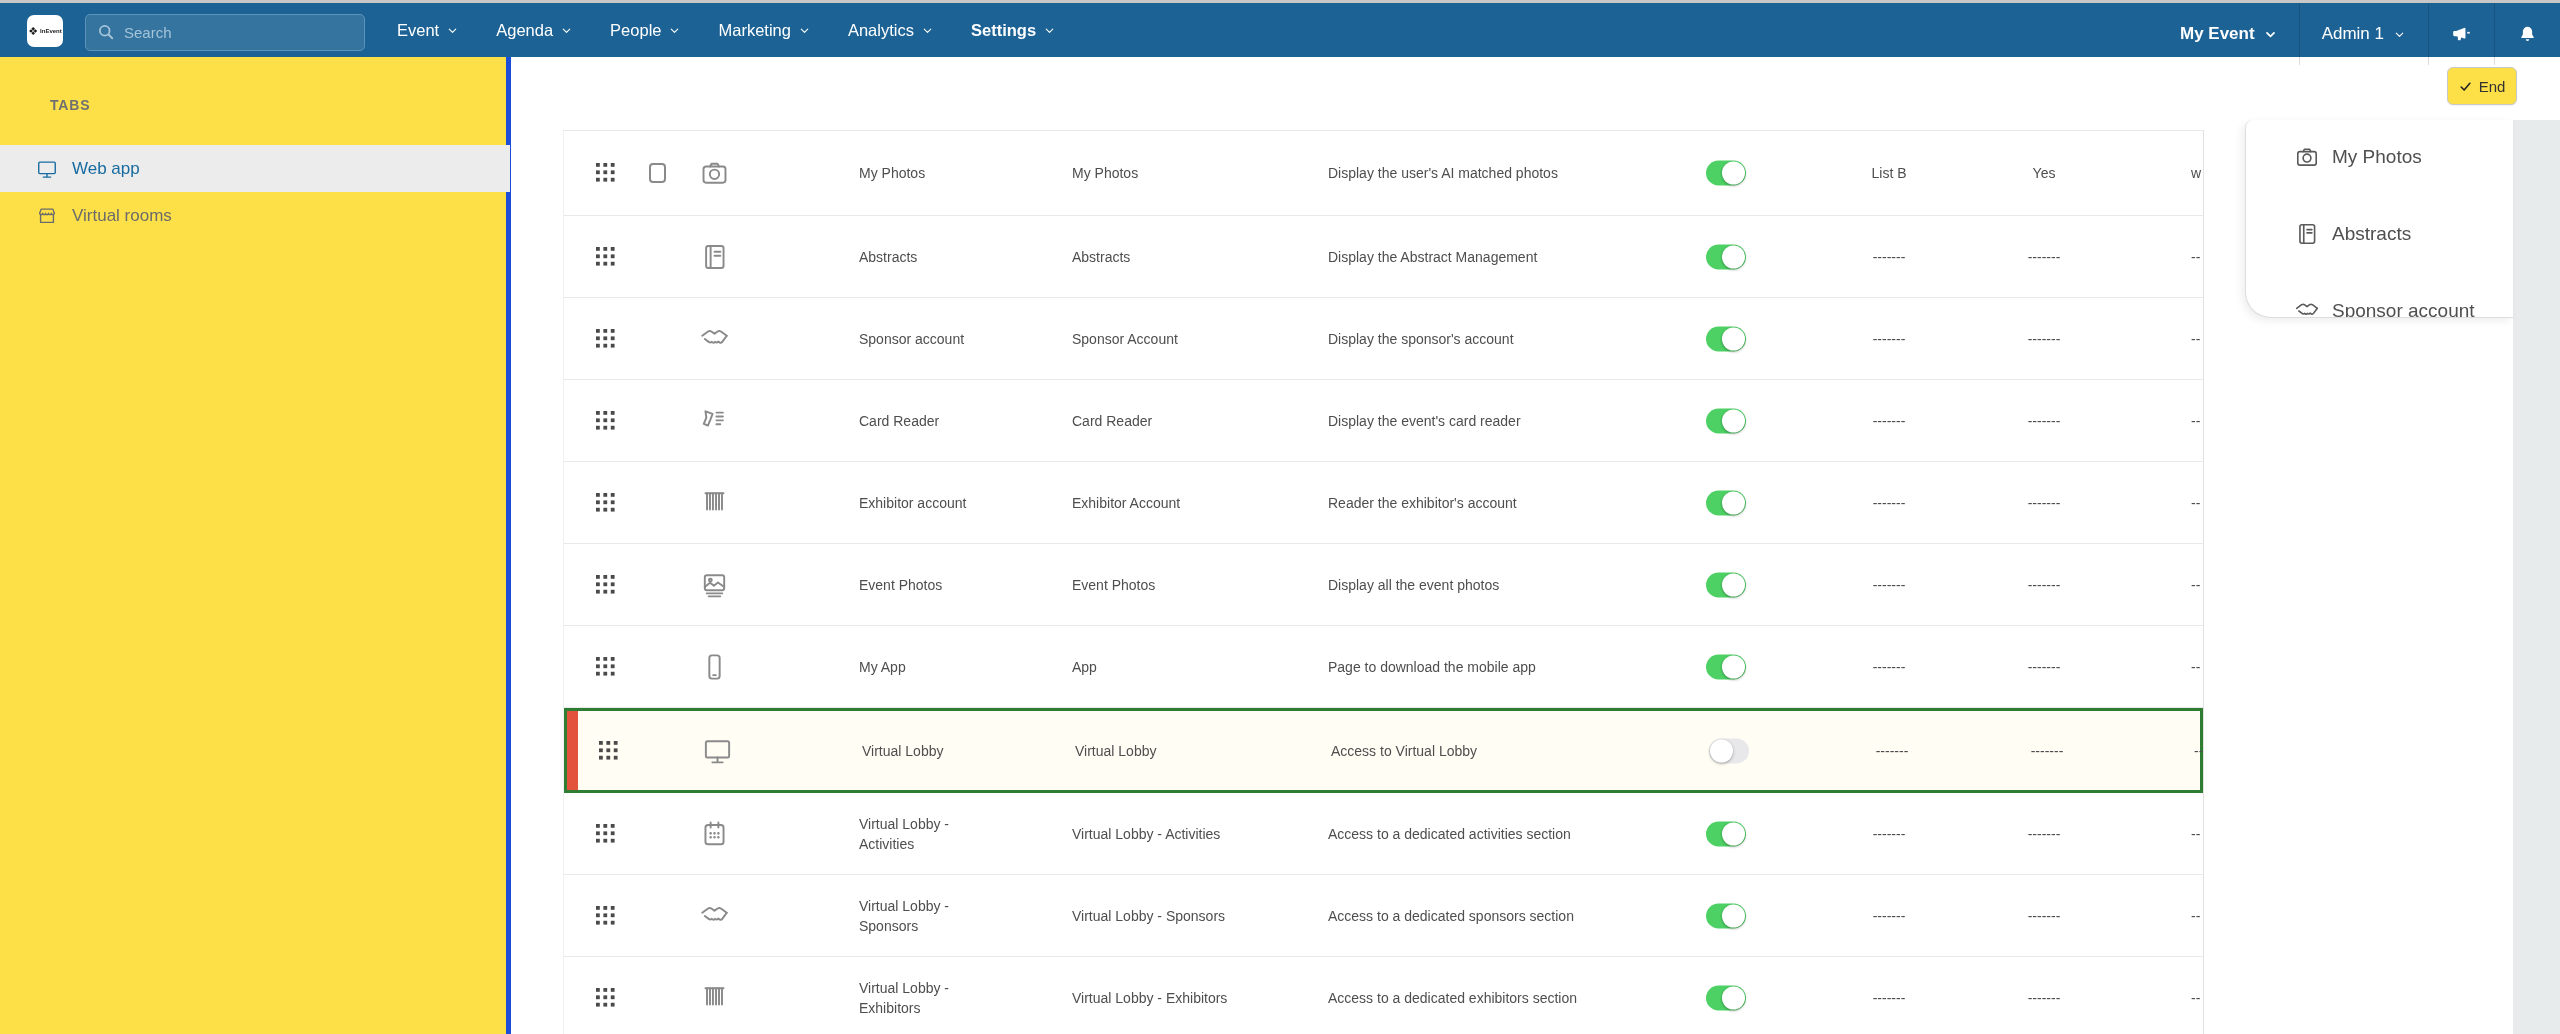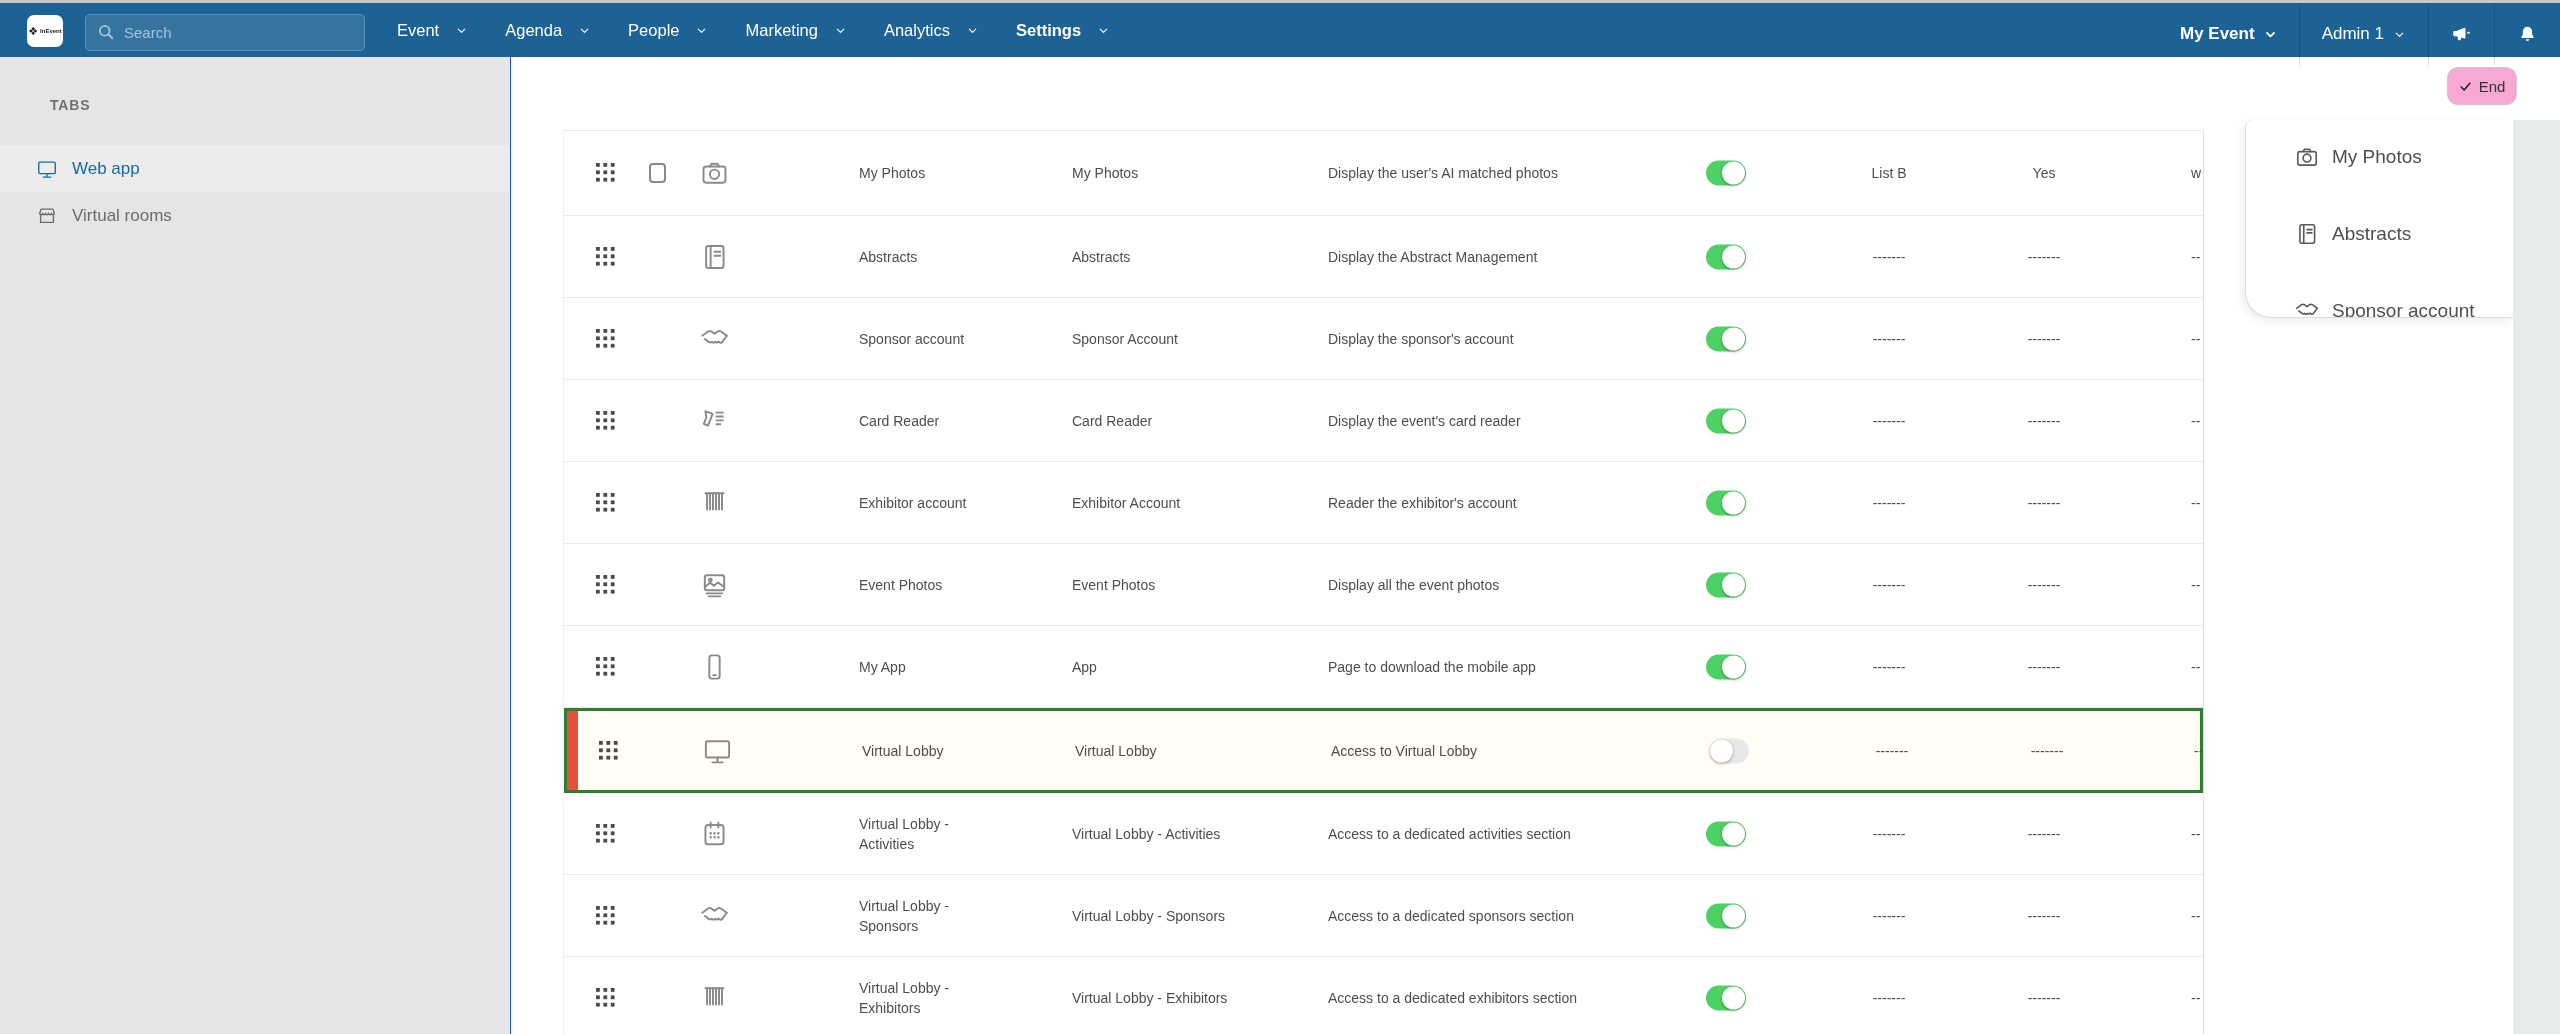--- a/index.html
+++ b/index.html
@@ -16,39 +16,39 @@
     display:flex; align-items:center; justify-content:center; gap:2px; }
   .logo .glyph { color:#1b1b1b; font-size:11px; line-height:1; }
   .logo .ltext { font-size:6px; color:#222; font-weight:bold; }
   .searchbox { position:absolute; left:85px; top:11px; width:280px; height:37px; }
   .searchbox input { width:100%; height:100%; background:#35749f; border:1px solid #5d93bb; border-radius:5px;
     color:#fde047; font-size:15px; padding:0 10px 0 38px; outline:none; font-family:"Liberation Sans",sans-serif; }
   .searchbox input::placeholder { color:#a4c4da; }
   .searchbox .sicon { position:absolute; left:11px; top:8px; font-size:20px; color:#a4c4da; }
 
   .navmenu { position:absolute; left:397px; top:0; height:54px; display:flex; align-items:center; gap:37px; }
-  .navitem { display:flex; align-items:center; gap:16px; color:#fff; font-size:16.5px; cursor:pointer; white-space:nowrap; }
+  .navitem { display:flex; align-items:center; gap:7px; color:#fff; font-size:16.5px; cursor:pointer; white-space:nowrap; }
   .navitem.active { font-weight:bold; }
   .chev { font-size:13px; display:inline-flex; color:#fff; }
 
   .navright { position:absolute; right:0; top:0; height:62px; display:flex; align-items:stretch; }
   .nrseg { display:flex; align-items:center; padding:0 22px; border-left:1px solid rgba(0,0,0,.14); color:#fff; cursor:pointer; }
   .nrseg:first-child { border-left:none; }
   .nrlabel { font-size:17px; display:flex; align-items:center; gap:9px; }
   .bold { font-weight:bold; }
   .nricon { font-size:21px; display:inline-flex; color:#fff; }
 
   
-  .endbtn { position:absolute; left:2447px; top:67px; width:70px; height:38px; background:#f9a8d4;
-    border:1px solid #c9c9c9; border-radius:11px; box-shadow:0 1px 2px rgba(0,0,0,.06);
+  .endbtn { position:absolute; left:2447px; top:67px; width:70px; height:38px; background:#fde047;
+    border:1px solid #c9c9c9; border-radius:6px; box-shadow:0 1px 2px rgba(0,0,0,.06);
     display:flex; align-items:center; justify-content:center; gap:7px; font-size:15px; color:#333; cursor:pointer; }
   .endbtn .eicon { font-size:13px; display:inline-flex; color:#222; }
 
   
-  .sidebar { position:absolute; left:0; top:57px; width:511px; height:977px; background:#e5e5e5; border-right:1px solid #1d4ed8; }
+  .sidebar { position:absolute; left:0; top:57px; width:511px; height:977px; background:#fde047; border-right:5px solid #1d4ed8; }
   .sb-title { position:absolute; left:50px; top:40px; font-size:14px; font-weight:bold; color:#707070; letter-spacing:.8px; }
   .sb-items { position:absolute; left:0; top:88px; width:510px; }
   .sb-item { position:relative; height:47px; display:flex; align-items:center; cursor:pointer; color:#6b6b6b; }
   .sb-item.selected { background:#ececec; color:#176ba0; }
   .sb-item .icon { position:absolute; left:36px; font-size:22px; display:inline-flex; }
   .sb-item .lbl { position:absolute; left:72px; font-size:17px; }
 
   
   .table { position:absolute; left:563px; top:130px; width:1641px; height:904px;
     border-top:1px solid #e8e8e8; border-right:1px solid #e0e0e0; border-left:1px solid #f0f0f0; overflow:hidden; }

